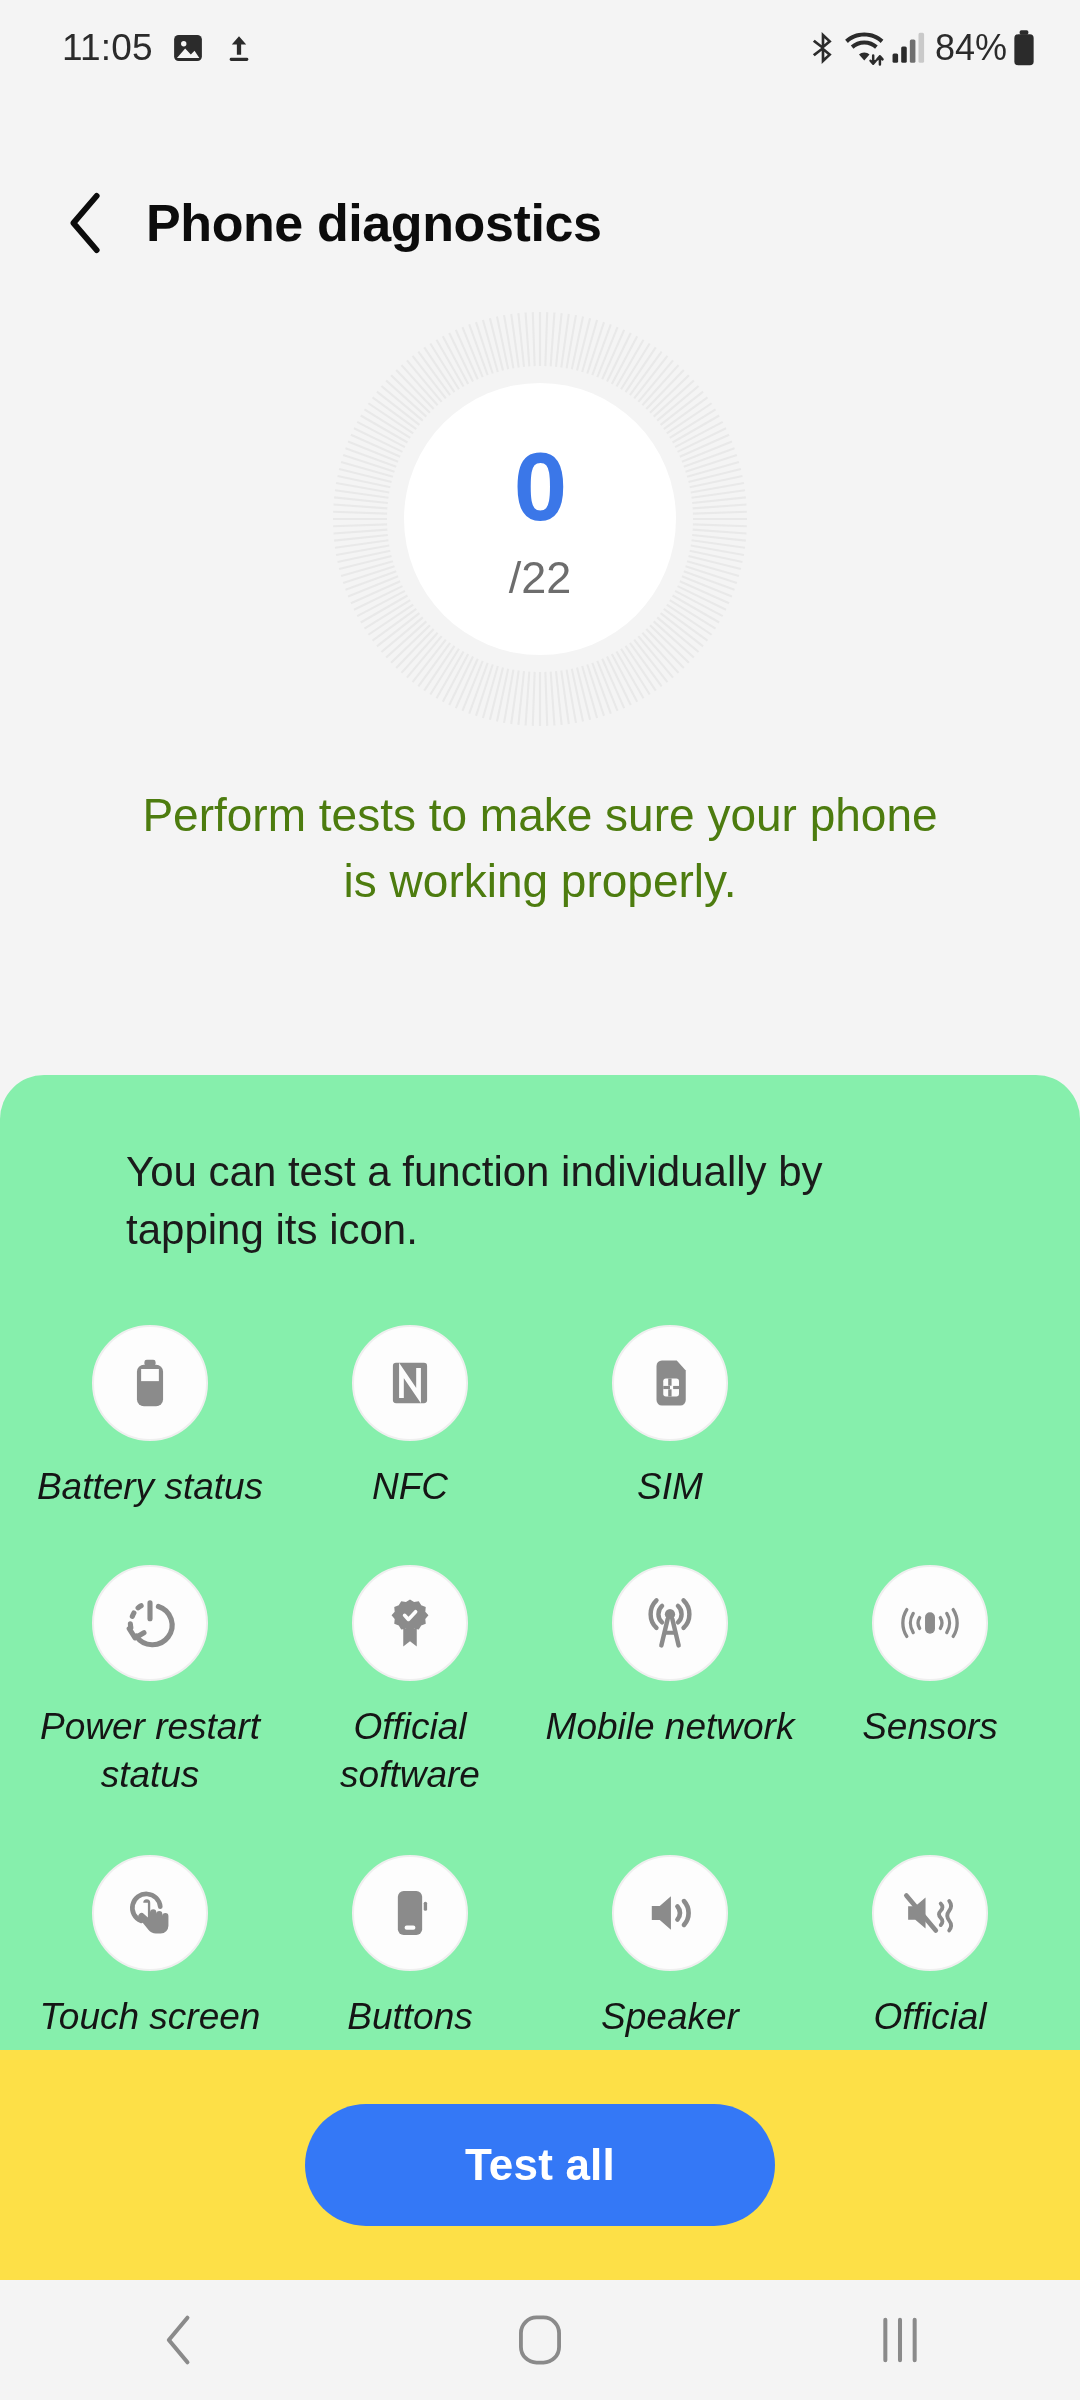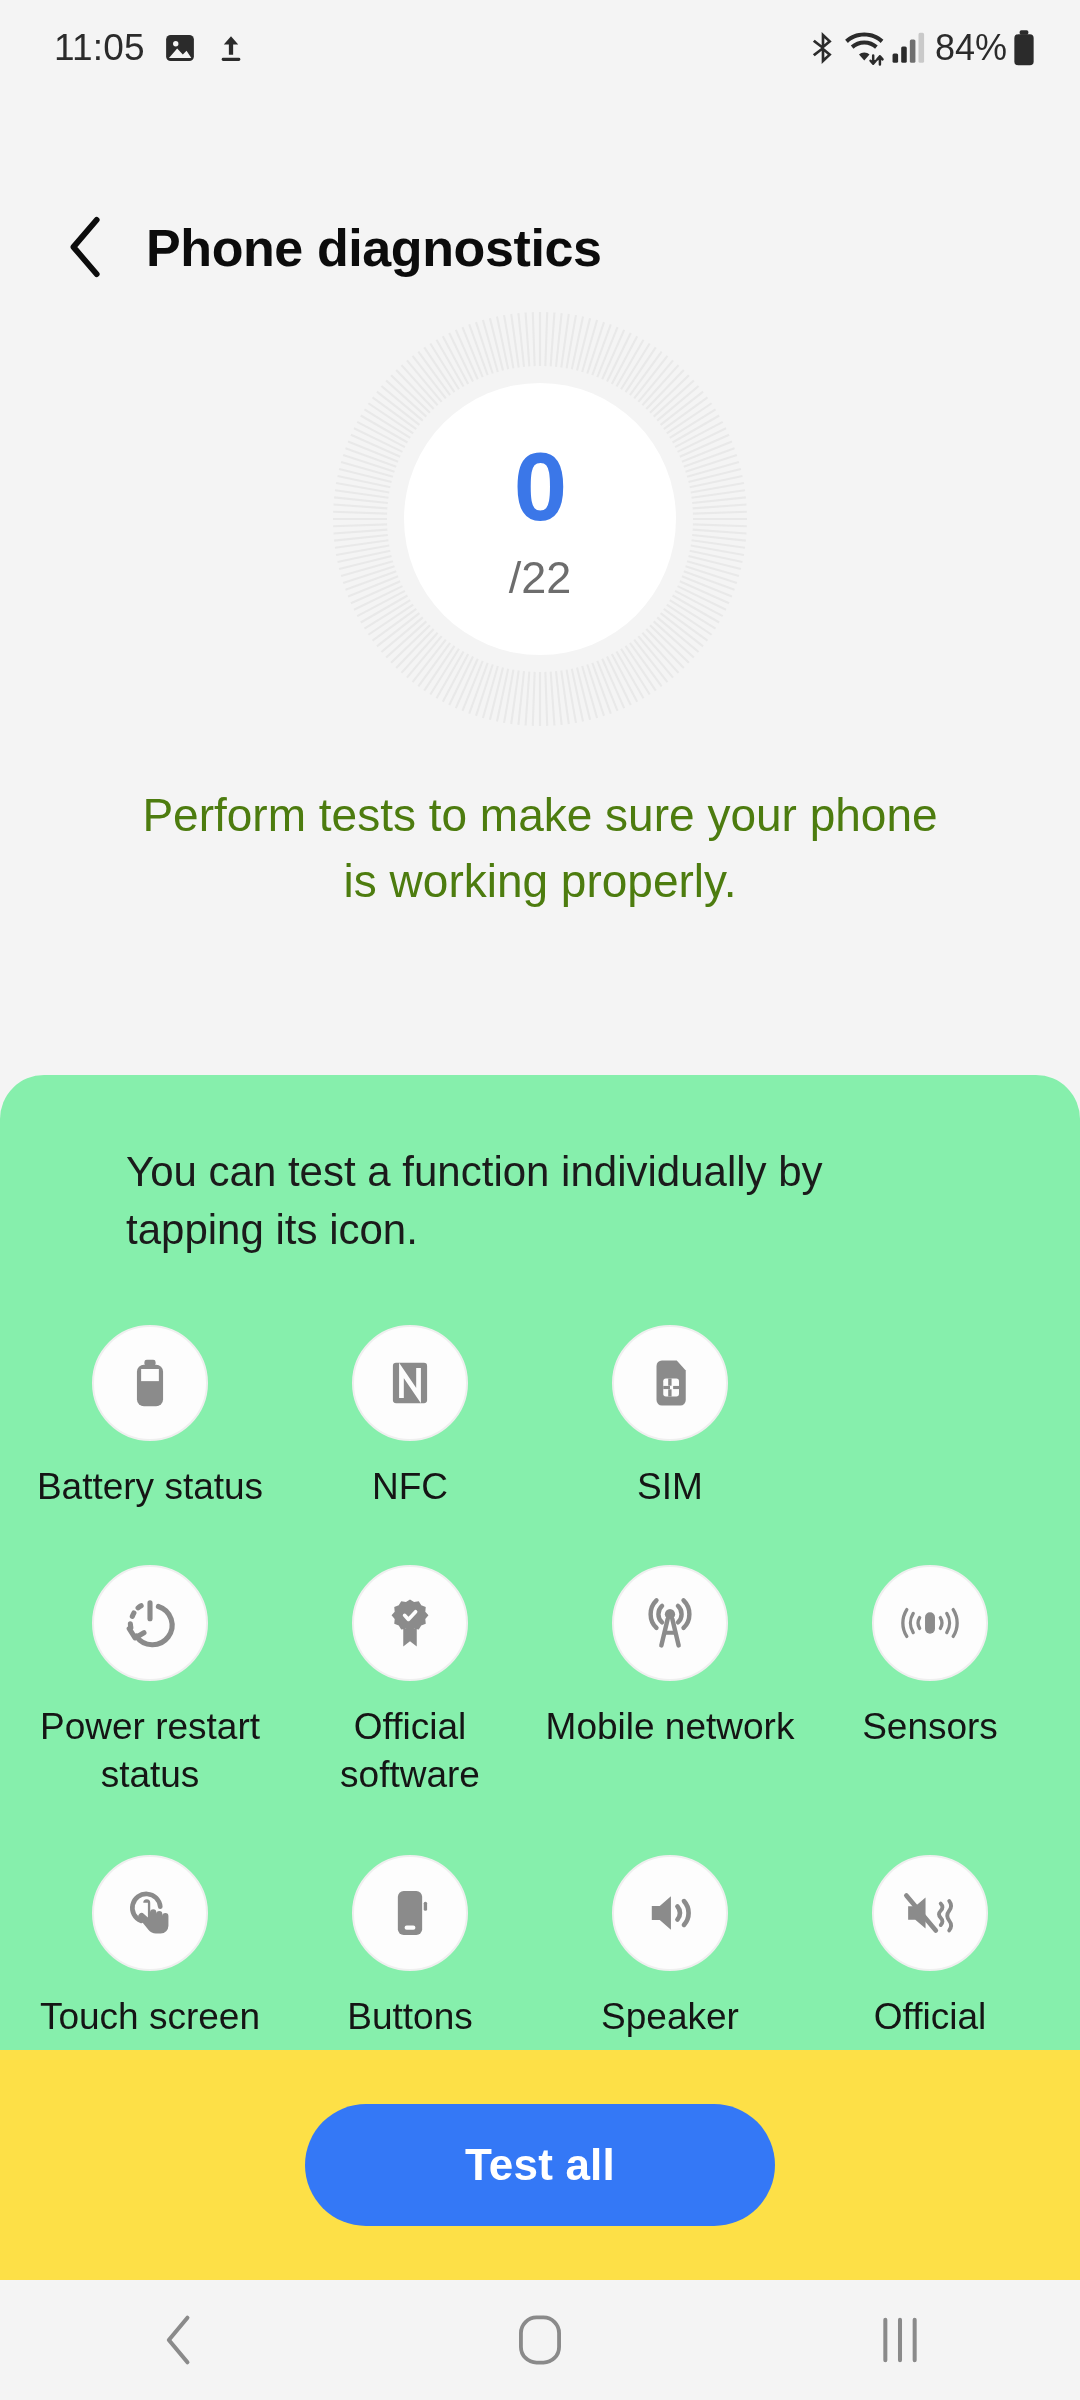--- a/index.html
+++ b/index.html
@@ -34,20 +34,21 @@
   .status-left {
     display: flex;
     align-items: center;
     gap: 18px;
   }
   .status-clock {
     font-size: 37px;
     color: #2b2b2b;
     letter-spacing: 0.2px;
     font-weight: 400;
+    margin-left: 8px;
   }
   .status-right {
     display: flex;
     align-items: center;
     gap: 5px;
   }
   .status-batt-text {
     font-size: 36px;
     color: #2b2b2b;
     font-weight: 400;
@@ -55,21 +56,21 @@
   }
   .sicon { display: block; }
 
   
   .header {
     position: absolute;
     top: 168px; left: 0;
     width: 1080px;
     height: 110px;
     display: flex;
-    align-items: flex-end;
+    align-items: center;
     padding-left: 56px;
     gap: 28px;
   }
   .back-btn {
     width: 62px; height: 62px;
     display: flex; align-items: center; justify-content: center;
     cursor: pointer;
   }
   .page-title {
     font-size: 52px;
@@ -150,20 +151,21 @@
     font-weight: 400;
   }
 
   
   .grid {
     margin-top: 44px;
     display: grid;
     grid-template-columns: repeat(4, 1fr);
     row-gap: 0;
     padding: 0 20px;
+    font-style: italic;
   }
   .grid-cell {
     display: flex;
     flex-direction: column;
     align-items: center;
     cursor: pointer;
     padding-top: 22px;
   }
   .icon-circle {
     width: 116px;

